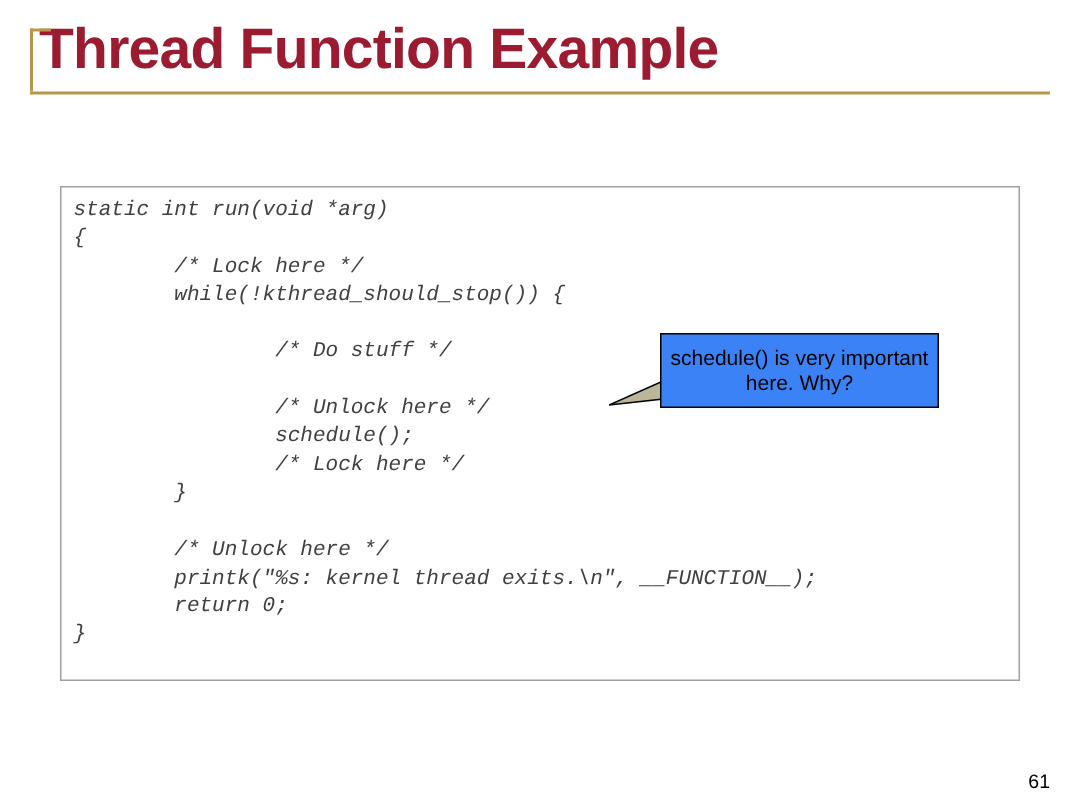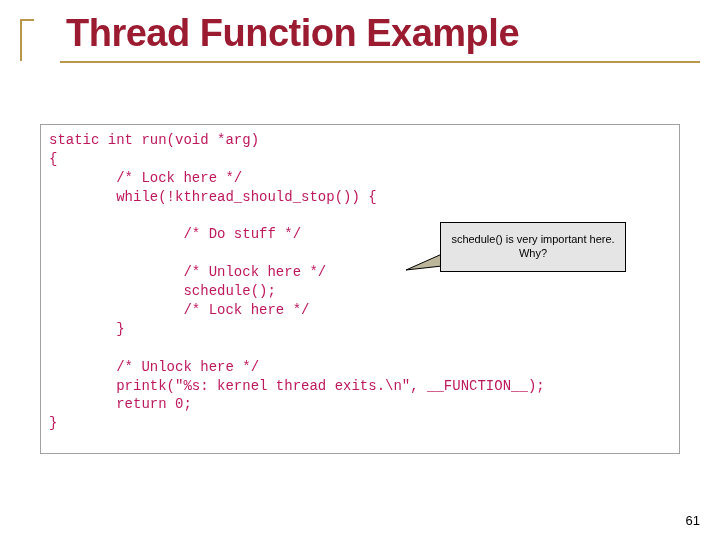--- a/index.html
+++ b/index.html
@@ -27,51 +27,51 @@
     border-left: 2px solid #b9974a;
   }
   .title {
     font-size: 38px;
     font-weight: bold;
     color: #9b1b30;
     padding-left: 6px;
     padding-bottom: 6px;
     border-bottom: 2px solid #b9974a;
     letter-spacing: -0.5px;
-    margin-left: 40px;
   }
   .code-box {
     position: absolute;
     top: 124px;
     left: 40px;
     width: 640px;
     height: 330px;
     border: 1px solid #a0a0a0;
     padding: 6px 8px;
   }
   .code {
     font-family: "Courier New", monospace;
     font-size: 14px;
     line-height: 1.35;
-    color: #be185d;
+    color: #404040;
     white-space: pre;
+    font-style: italic;
   }
   .callout {
     position: absolute;
     top: 222px;
     left: 440px;
     width: 186px;
     height: 50px;
-    background: #e5e5e5;
+    background: #3b82f6;
     border: 1px solid #000;
     display: flex;
     align-items: center;
     justify-content: center;
     text-align: center;
-    font-size: 11px;
+    font-size: 14px;
     color: #000;
     padding: 4px 6px;
     line-height: 1.25;
   }
   .callout-arrow {
     position: absolute;
     top: 258px;
     left: 406px;
     width: 0;
     height: 0;

